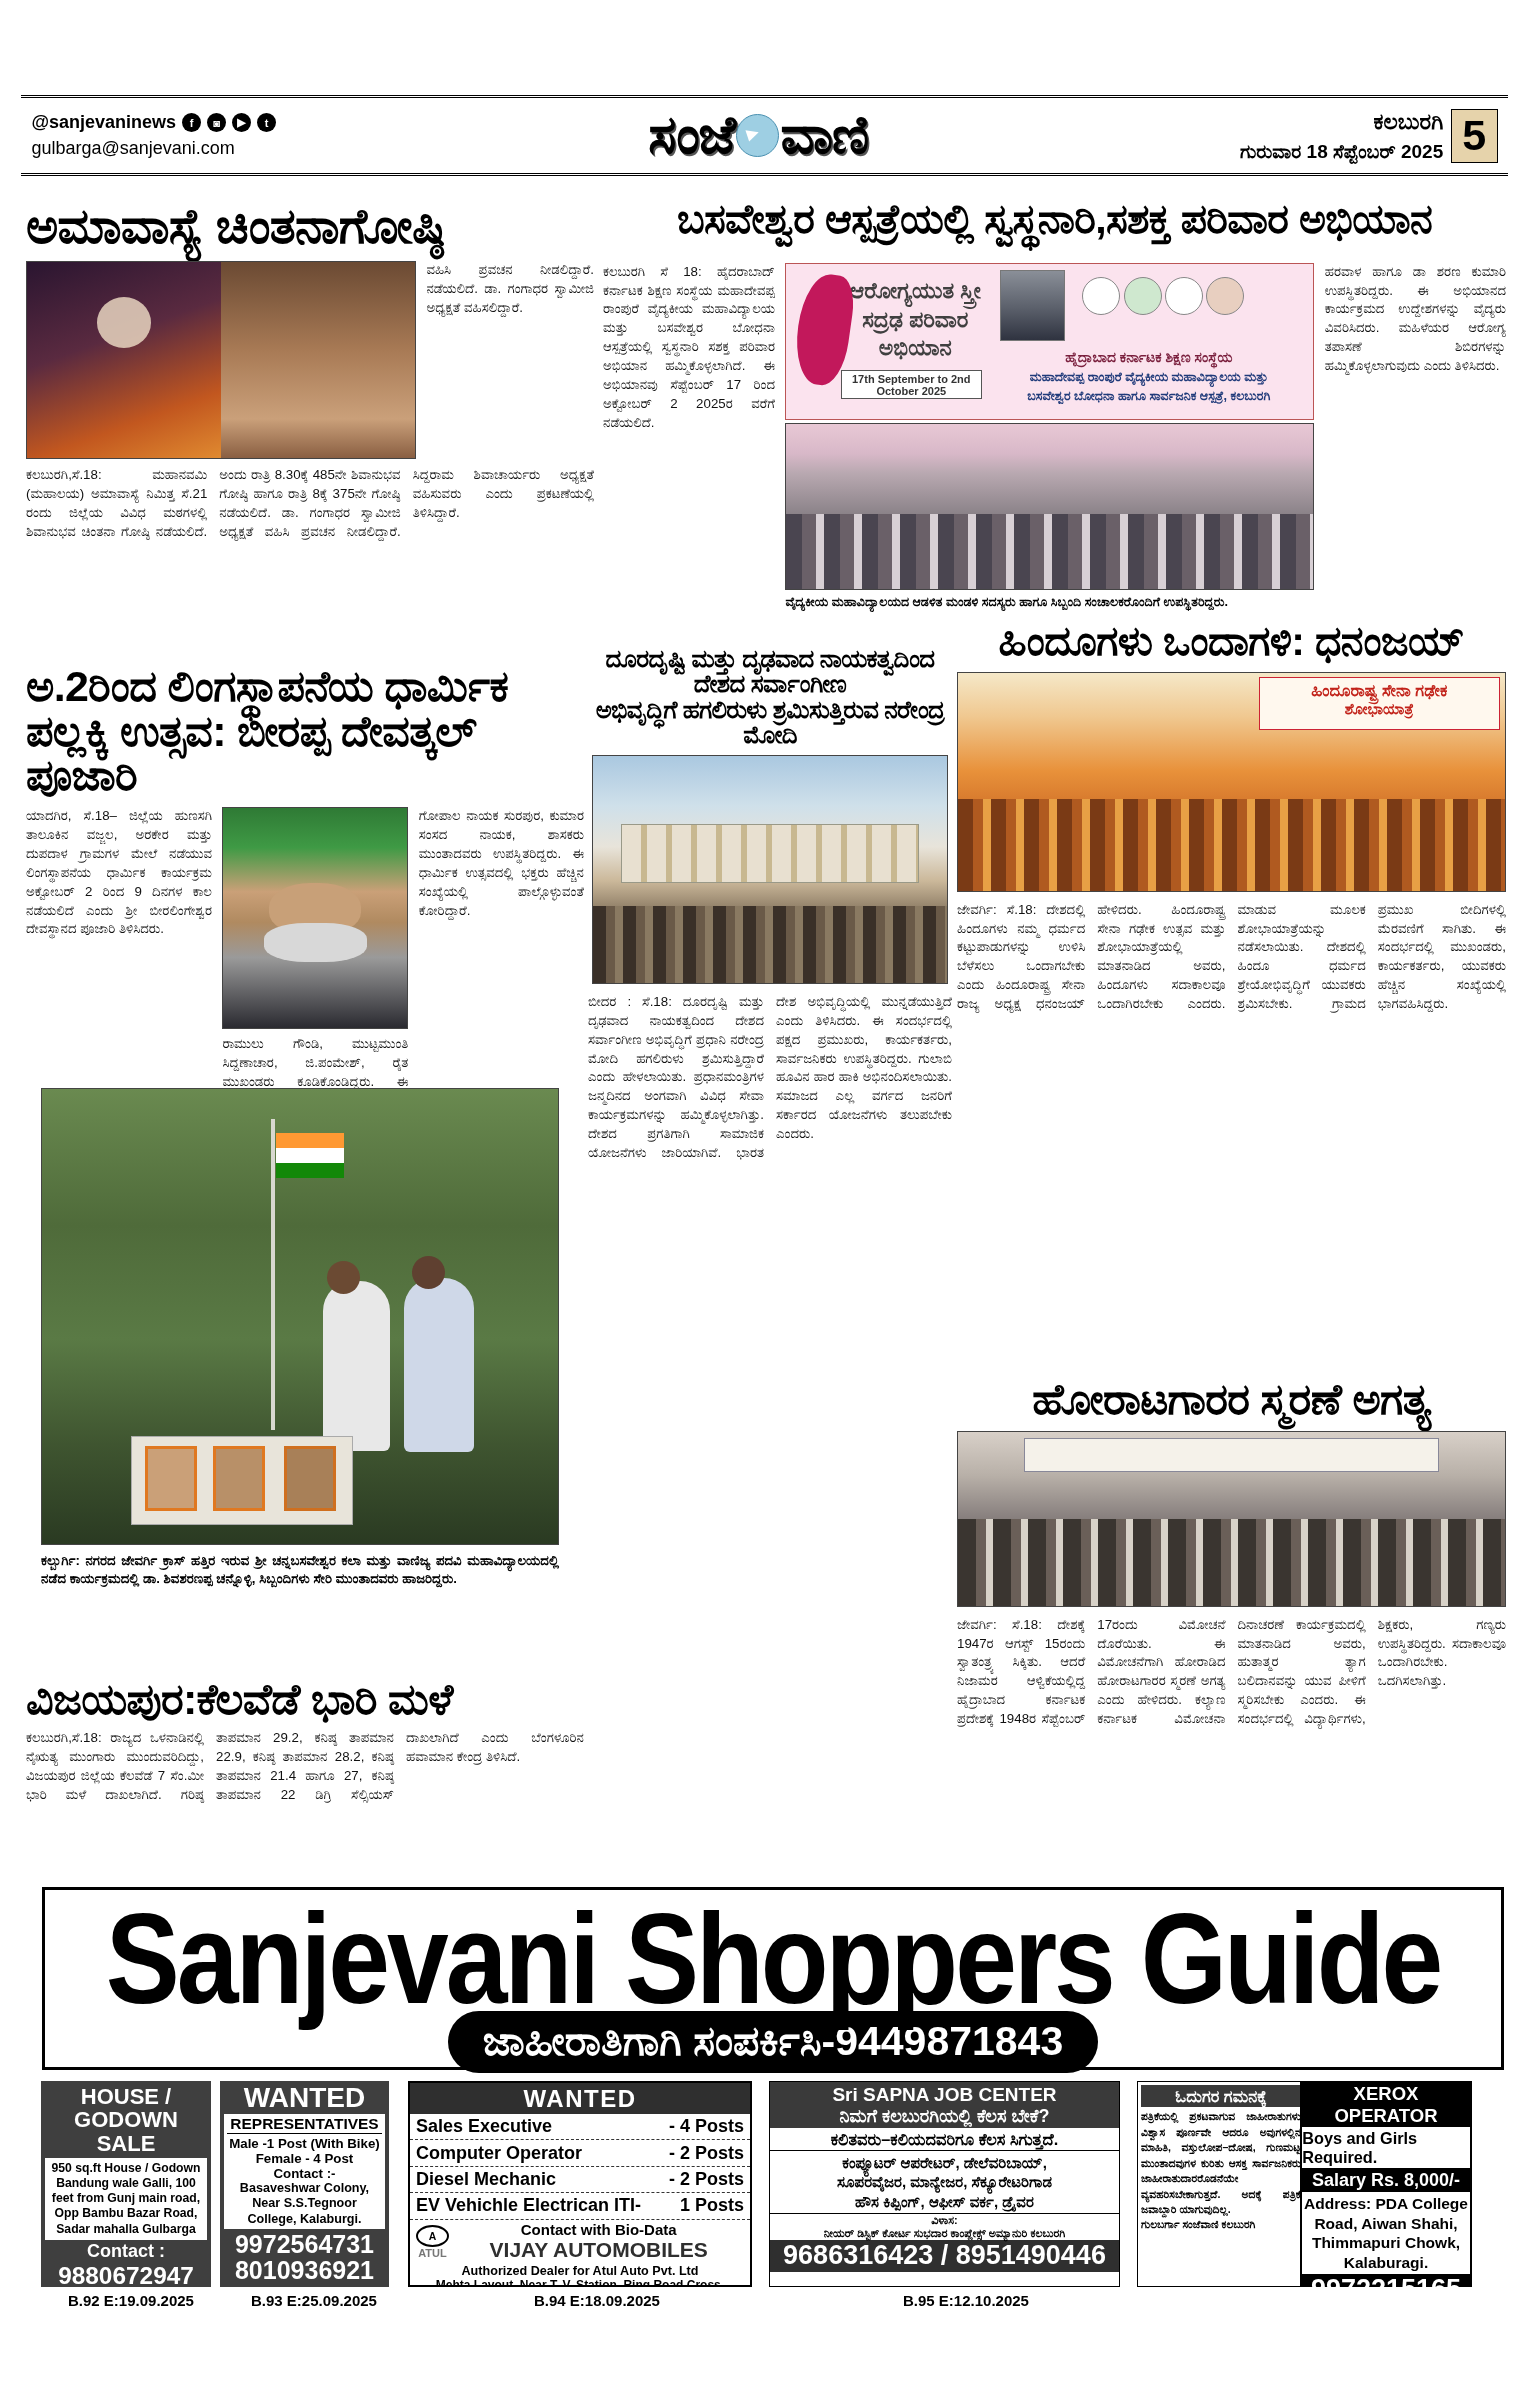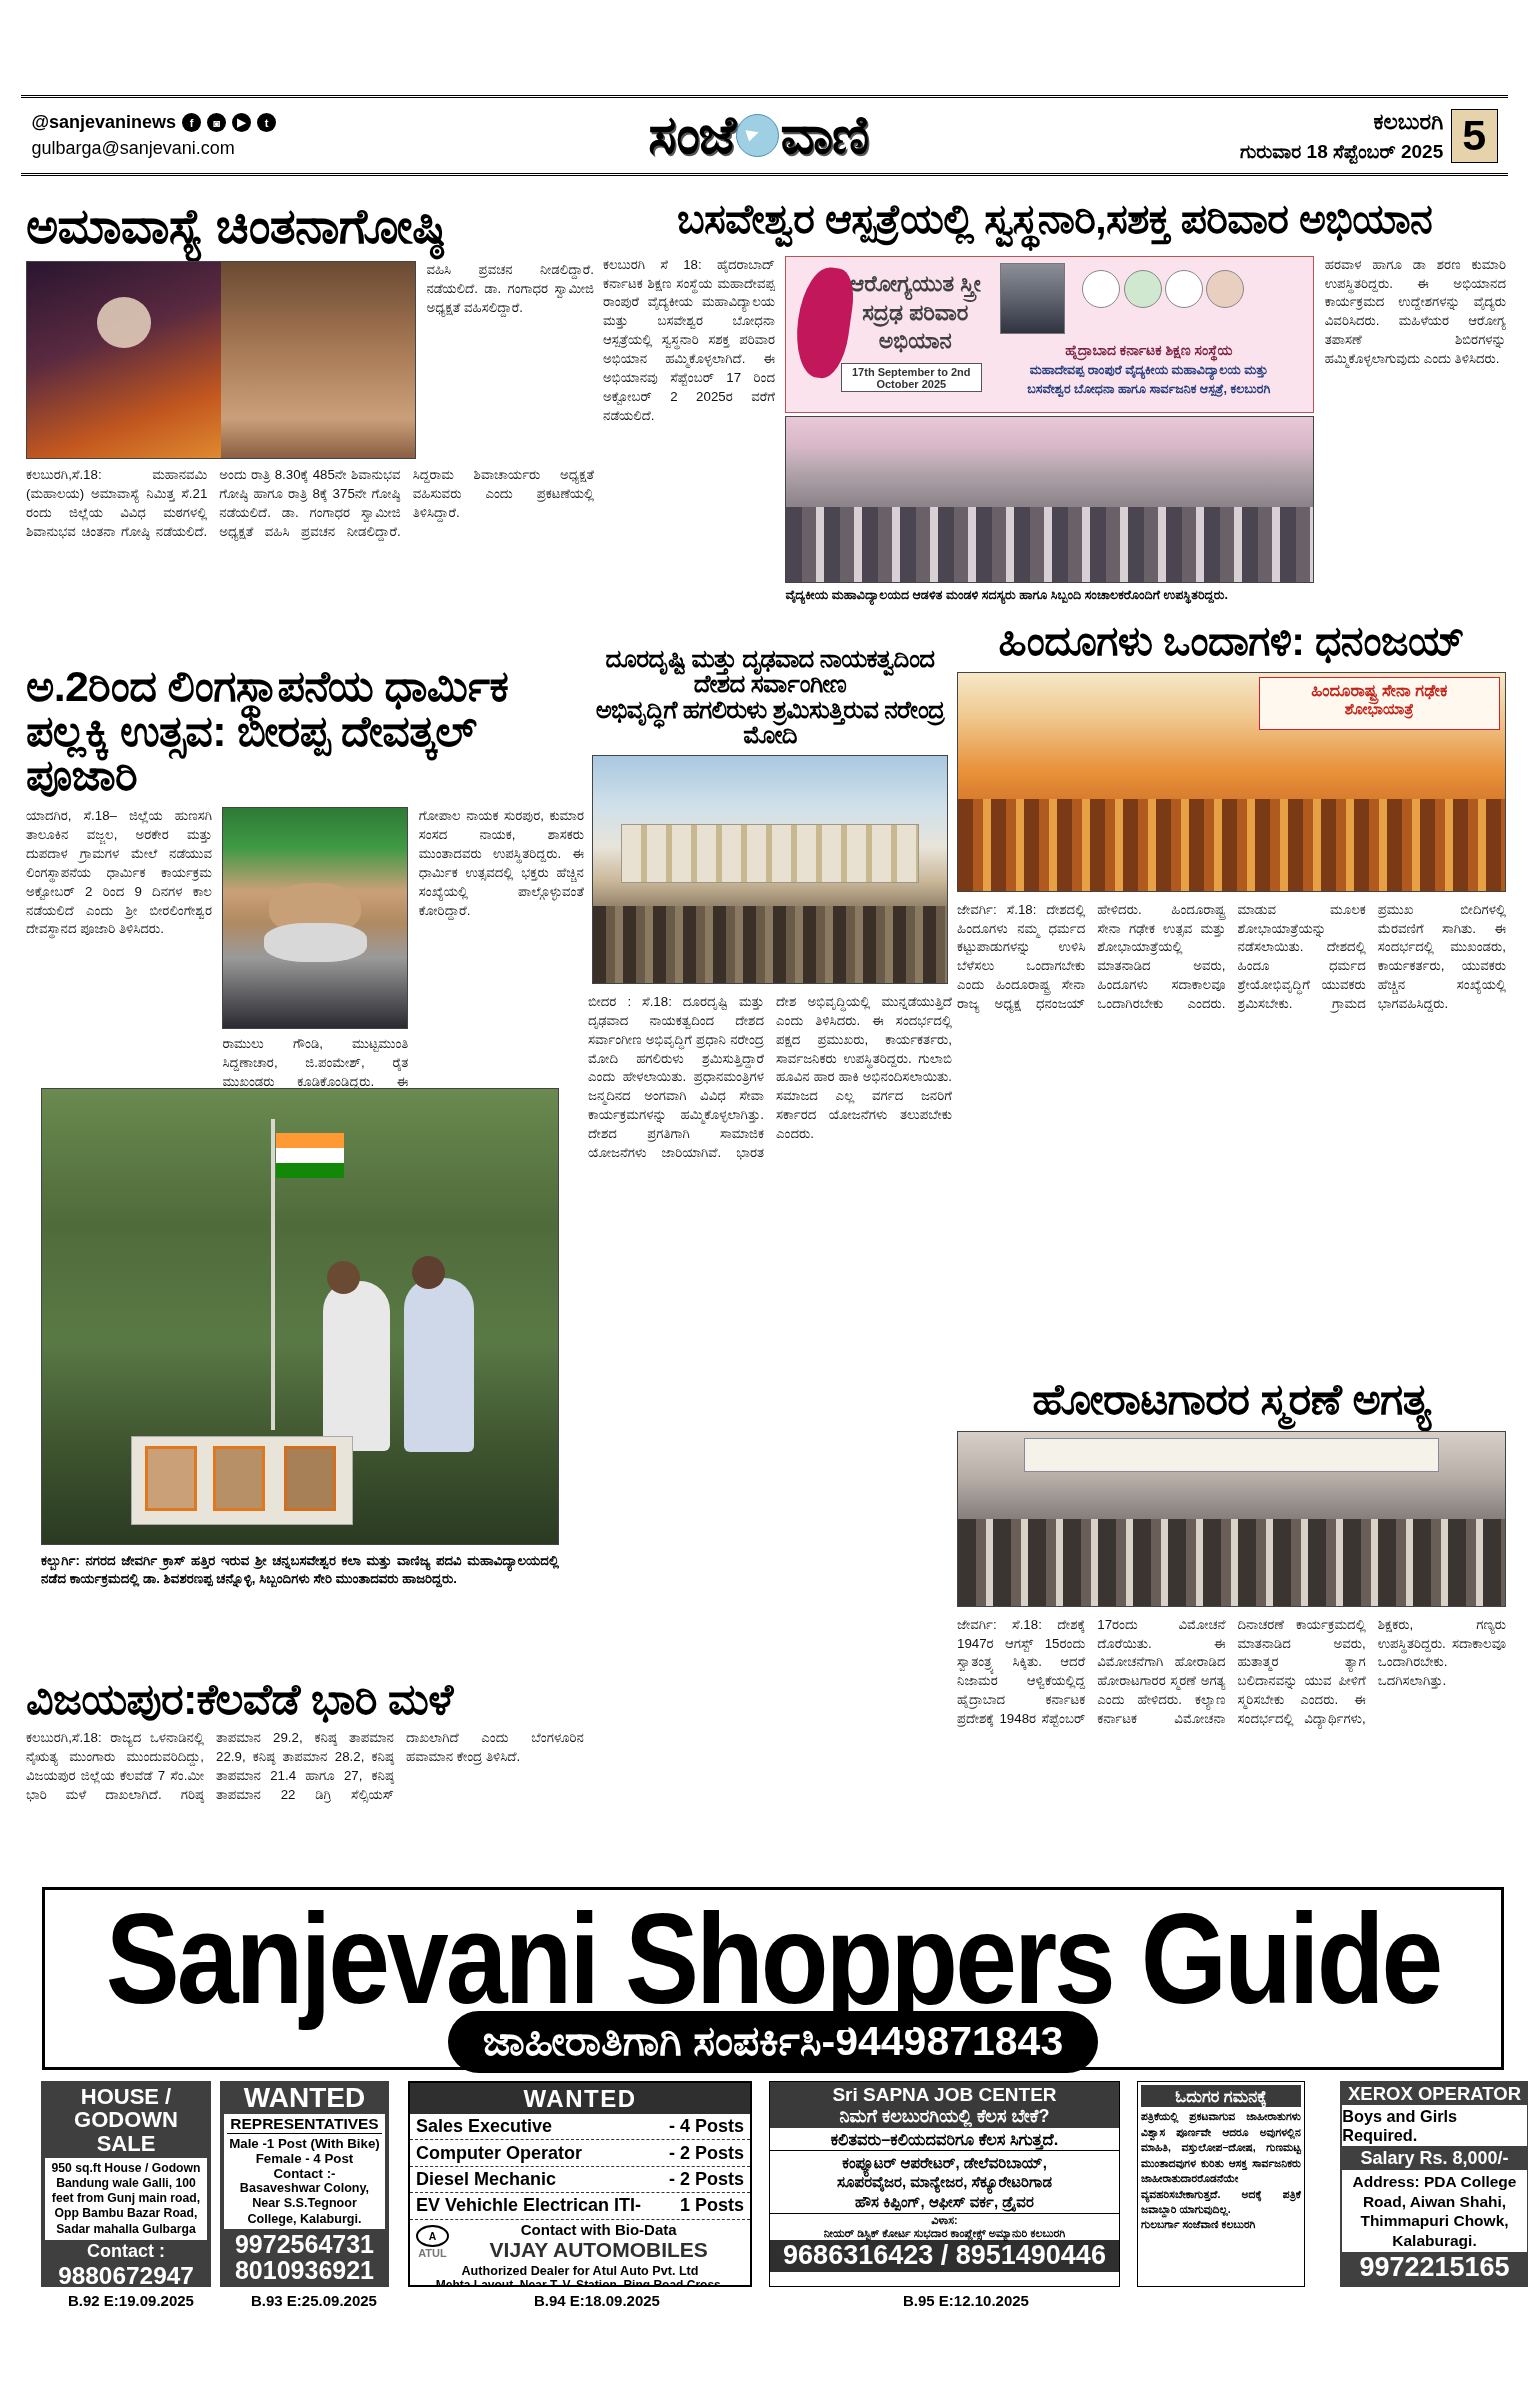--- a/index.html
+++ b/index.html
@@ -90,21 +90,21 @@
         <div class="abs" style="left:50%; top:0; width:50%; height:100%; background:linear-gradient(180deg,#6b4a33 0%,#a87a55 45%,#caa07a 80%,#8a5f42 100%);"></div>
         <div class="abs" style="left:18%; top:18%; width:14%; height:26%; border-radius:50%; background:#e8d5c0; opacity:.85;"></div>
       </div>
       <div class="body-txt" style="flex:1;">ವಹಿಸಿ ಪ್ರವಚನ ನೀಡಲಿದ್ದಾರೆ. ನಡೆಯಲಿದೆ. ಡಾ. ಗಂಗಾಧರ ಸ್ವಾಮೀಜಿ ಅಧ್ಯಕ್ಷತೆ ವಹಿಸಲಿದ್ದಾರೆ.</div>
     </div>
     <div class="body-txt cols-3" style="margin-top:7.4px; height:185px;">ಕಲಬುರಗಿ,ಸೆ.18: ಮಹಾನವಮಿ (ಮಹಾಲಯ) ಅಮಾವಾಸ್ಯೆ ನಿಮಿತ್ತ ಸೆ.21 ರಂದು ಜಿಲ್ಲೆಯ ವಿವಿಧ ಮಠಗಳಲ್ಲಿ ಶಿವಾನುಭವ ಚಿಂತನಾ ಗೋಷ್ಠಿ ನಡೆಯಲಿದೆ. ಅಂದು ರಾತ್ರಿ 8.30ಕ್ಕೆ 485ನೇ ಶಿವಾನುಭವ ಗೋಷ್ಠಿ ಹಾಗೂ ರಾತ್ರಿ 8ಕ್ಕೆ 375ನೇ ಗೋಷ್ಠಿ ನಡೆಯಲಿದೆ. ಡಾ. ಗಂಗಾಧರ ಸ್ವಾಮೀಜಿ ಅಧ್ಯಕ್ಷತೆ ವಹಿಸಿ ಪ್ರವಚನ ನೀಡಲಿದ್ದಾರೆ. ಸಿದ್ದರಾಮ ಶಿವಾಚಾರ್ಯರು ಅಧ್ಯಕ್ಷತೆ ವಹಿಸುವರು ಎಂದು ಪ್ರಕಟಣೆಯಲ್ಲಿ ತಿಳಿಸಿದ್ದಾರೆ.</div>
   </div>
 
   <div class="abs" style="left:603px; top:198px; width:903px; height:414px;">
     <div class="hl-xl hl-center" style="font-size:41px; white-space:nowrap;">ಬಸವೇಶ್ವರ ಆಸ್ಪತ್ರೆಯಲ್ಲಿ ಸ್ವಸ್ಥನಾರಿ,ಸಶಕ್ತ ಪರಿವಾರ ಅಭಿಯಾನ</div>
-    <div style="display:flex; gap:10.4px; margin-top:15px;">
+    <div style="display:flex; gap:10.4px; margin-top:22px;">
       <div class="body-txt" style="width:172px; flex:none; height:347px;">ಕಲಬುರಗಿ ಸೆ 18: ಹೈದರಾಬಾದ್ ಕರ್ನಾಟಕ ಶಿಕ್ಷಣ ಸಂಸ್ಥೆಯ ಮಹಾದೇವಪ್ಪ ರಾಂಪುರೆ ವೈದ್ಯಕೀಯ ಮಹಾವಿದ್ಯಾಲಯ ಮತ್ತು ಬಸವೇಶ್ವರ ಬೋಧನಾ ಆಸ್ಪತ್ರೆಯಲ್ಲಿ ಸ್ವಸ್ಥನಾರಿ ಸಶಕ್ತ ಪರಿವಾರ ಅಭಿಯಾನ ಹಮ್ಮಿಕೊಳ್ಳಲಾಗಿದೆ. ಈ ಅಭಿಯಾನವು ಸೆಪ್ಟೆಂಬರ್ 17 ರಿಂದ ಅಕ್ಟೋಬರ್ 2 2025ರ ವರೆಗೆ ನಡೆಯಲಿದೆ.</div>
       <div style="width:529px; flex:none;">
         <div class="photo poster" style="width:529px; height:157px;">
           <div class="abs" style="left:10.4px; top:13.3px; width:185px; text-align:center;">
             <div class="abs" style="left:1.5px; top:-3px; width:52px; height:111px; background:#c2185b; border-radius:60% 40% 50% 60%; transform:rotate(8deg);"></div>
             <div class="poster-title" style="margin-left:52px;">ಆರೋಗ್ಯಯುತ ಸ್ತ್ರೀ ಸದ್ರಢ ಪರಿವಾರ ಅಭಿಯಾನ</div>
             <div class="poster-date" style="margin-left:44px; margin-top:7.4px;">17th September to 2nd October 2025</div>
           </div>
           <div class="abs" style="left:214px; top:6px; width:65px; height:71px; background:linear-gradient(180deg,#8a8f98 0%,#5a5f6a 55%,#2f3340 100%); border:0.7px solid #777;"></div>
           <div class="abs" style="left:296px; top:13.3px;">
@@ -279,21 +279,21 @@
     <div style="text-align:center; font-weight:bold; font-size:11px;">ನೀಯರ್ ಡಿಸ್ಟಿಕ್ ಕೋರ್ಟ ಸುಭದಾರ ಕಾಂಪ್ಲೇಕ್ಸ್ ಅಮ್ಯಾನುರಿ ಕಲಬುರಗಿ</div>
     <div class="dark" style="text-align:center; font-weight:900; font-size:27px; background:#2f2f2f; padding:0.7px 0;">9686316423 / 8951490446</div>
   </div>
 
   <div class="cl-box" style="left:1137px; width:168px; border:1.5px solid #000; background:#fff; padding:3px;">
     <div class="dark" style="text-align:center; font-weight:900; font-size:16.3px; background:#3a3a3a; padding:1.5px 0;">ಓದುಗರ ಗಮನಕ್ಕೆ</div>
     <div style="font-size:10.7px; line-height:1.45; text-align:justify; font-weight:bold; margin-top:2.2px;">ಪತ್ರಿಕೆಯಲ್ಲಿ ಪ್ರಕಟವಾಗುವ ಜಾಹೀರಾತುಗಳು ವಿಶ್ವಾಸ ಪೂರ್ಣವೇ ಆದರೂ ಅವುಗಳಲ್ಲಿನ ಮಾಹಿತಿ, ವಸ್ತುಲೋಪ–ದೋಷ, ಗುಣಮಟ್ಟ ಮುಂತಾದವುಗಳ ಕುರಿತು ಆಸಕ್ತ ಸಾರ್ವಜನಿಕರು ಜಾಹೀರಾತುದಾರರೊಡನೆಯೇ ವ್ಯವಹರಿಸಬೇಕಾಗುತ್ತದೆ. ಅದಕ್ಕೆ ಪತ್ರಿಕೆ ಜವಾಬ್ದಾರಿ ಯಾಗುವುದಿಲ್ಲ.</div>
     <div style="font-size:10.7px; font-weight:bold;">ಗುಲಬರ್ಗಾ ಸಂಜೆವಾಣಿ ಕಲಬುರಗಿ</div>
   </div>
 
-  <div class="cl-box dark" style="left:1340px; width:189px; background:#404040; padding:2.2px;">
+  <div class="cl-box dark" style="left:1300px; width:172px; background:#000000; padding:2.2px;">
     <div style="text-align:center; font-weight:900; font-size:18.5px;">XEROX OPERATOR</div>
     <div style="background:#fff; color:#000; text-align:left; font-weight:900; font-size:16.3px; padding:1.5px 0;">Boys and Girls Required.</div>
     <div style="text-align:center; font-weight:900; font-size:18px; padding:1.5px 0;">Salary Rs. 8,000/-</div>
     <div style="background:#fff; color:#000; text-align:center; font-weight:900; font-size:15.5px; line-height:1.25; padding:2.2px 1.5px;">Address: PDA College Road, Aiwan Shahi, Thimmapuri Chowk, Kalaburagi.</div>
     <div style="text-align:center; font-weight:900; font-size:27px;">9972215165</div>
   </div>
 
   <span class="cl-reg" style="left:68px;">B.92 E:19.09.2025</span>
   <span class="cl-reg" style="left:251px;">B.93 E:25.09.2025</span>
   <span class="cl-reg" style="left:534px;">B.94 E:18.09.2025</span>

